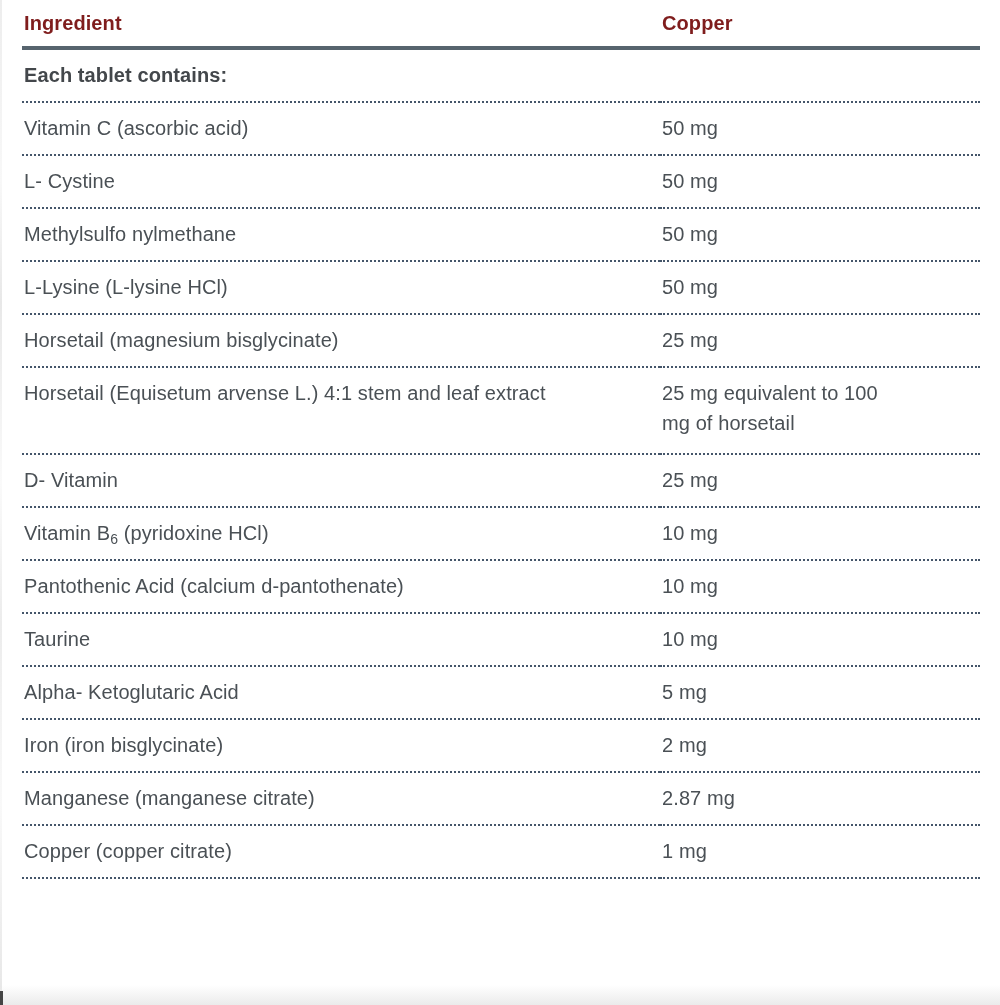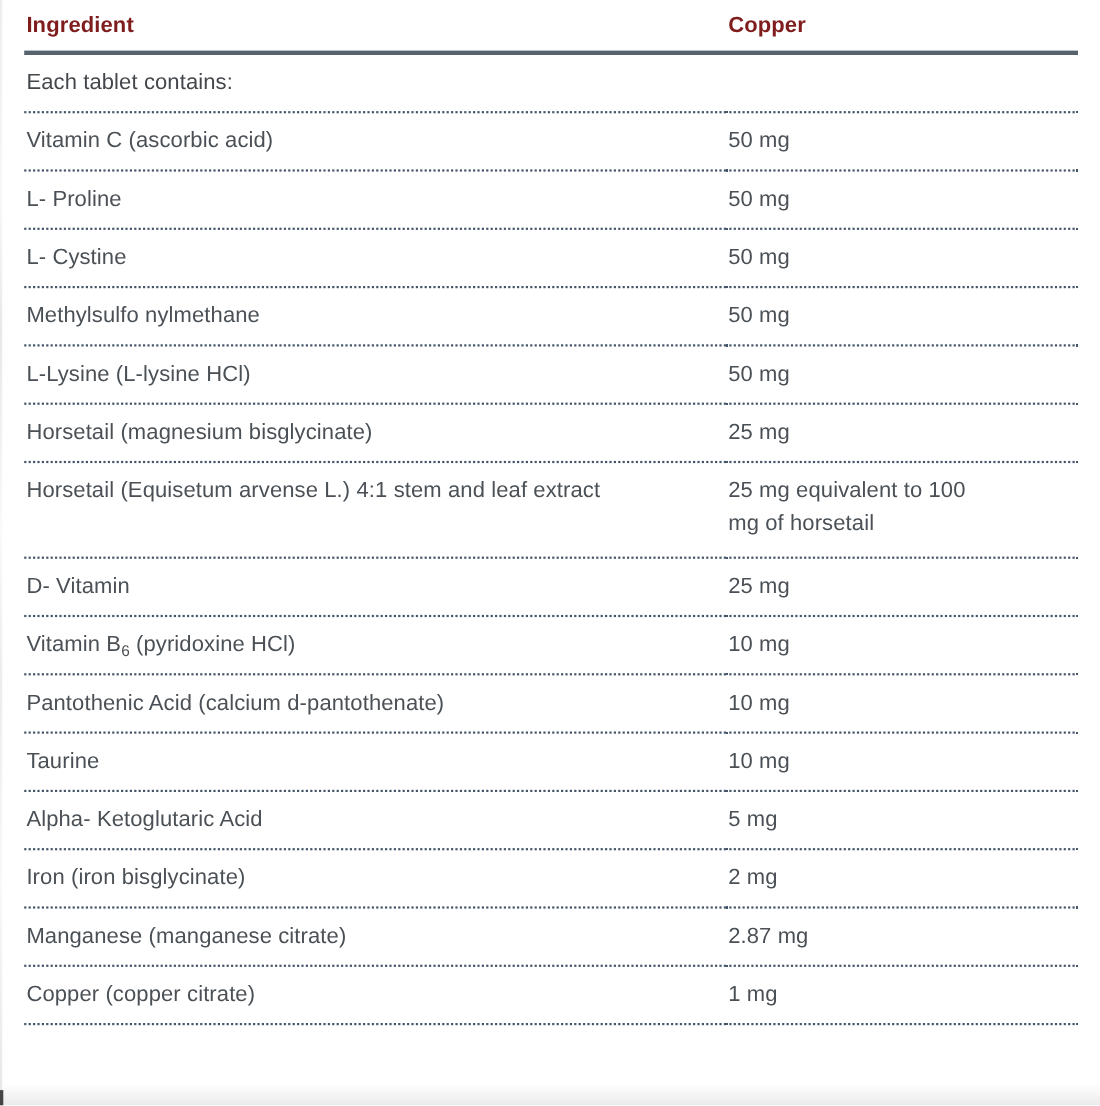--- a/index.html
+++ b/index.html
@@ -46,21 +46,21 @@
     vertical-align: top;
     letter-spacing: 0.1px;
   }
   td.cell-ingredient {
     padding: 10px 68px 11px 2px;
   }
   td.cell-amount {
     padding: 10px 78px 11px 2px;
   }
   tr.section-row td {
-    font-weight: normal;
+    font-weight: bold;
     color: #43474b;
     padding: 10px 0 11px 2px;
   }
   tr.row-tall td {
     padding-bottom: 15px;
   }
   sub {
     font-size: 14px;
     line-height: 0;
     vertical-align: -4px;
@@ -102,24 +102,20 @@
       <th>Ingredient</th>
       <th>Copper</th>
     </tr>
   </thead>
   <tbody>
     <tr class="section-row">
       <td colspan="2">Each tablet contains:</td>
     </tr>
     <tr>
       <td class="cell-ingredient">Vitamin C (ascorbic acid)</td>
-      <td class="cell-amount">50 mg</td>
-    </tr>
-    <tr>
-      <td class="cell-ingredient">L- Proline</td>
       <td class="cell-amount">50 mg</td>
     </tr>
     <tr>
       <td class="cell-ingredient">L- Cystine</td>
       <td class="cell-amount">50 mg</td>
     </tr>
     <tr>
       <td class="cell-ingredient">Methylsulfo nylmethane</td>
       <td class="cell-amount">50 mg</td>
     </tr>

